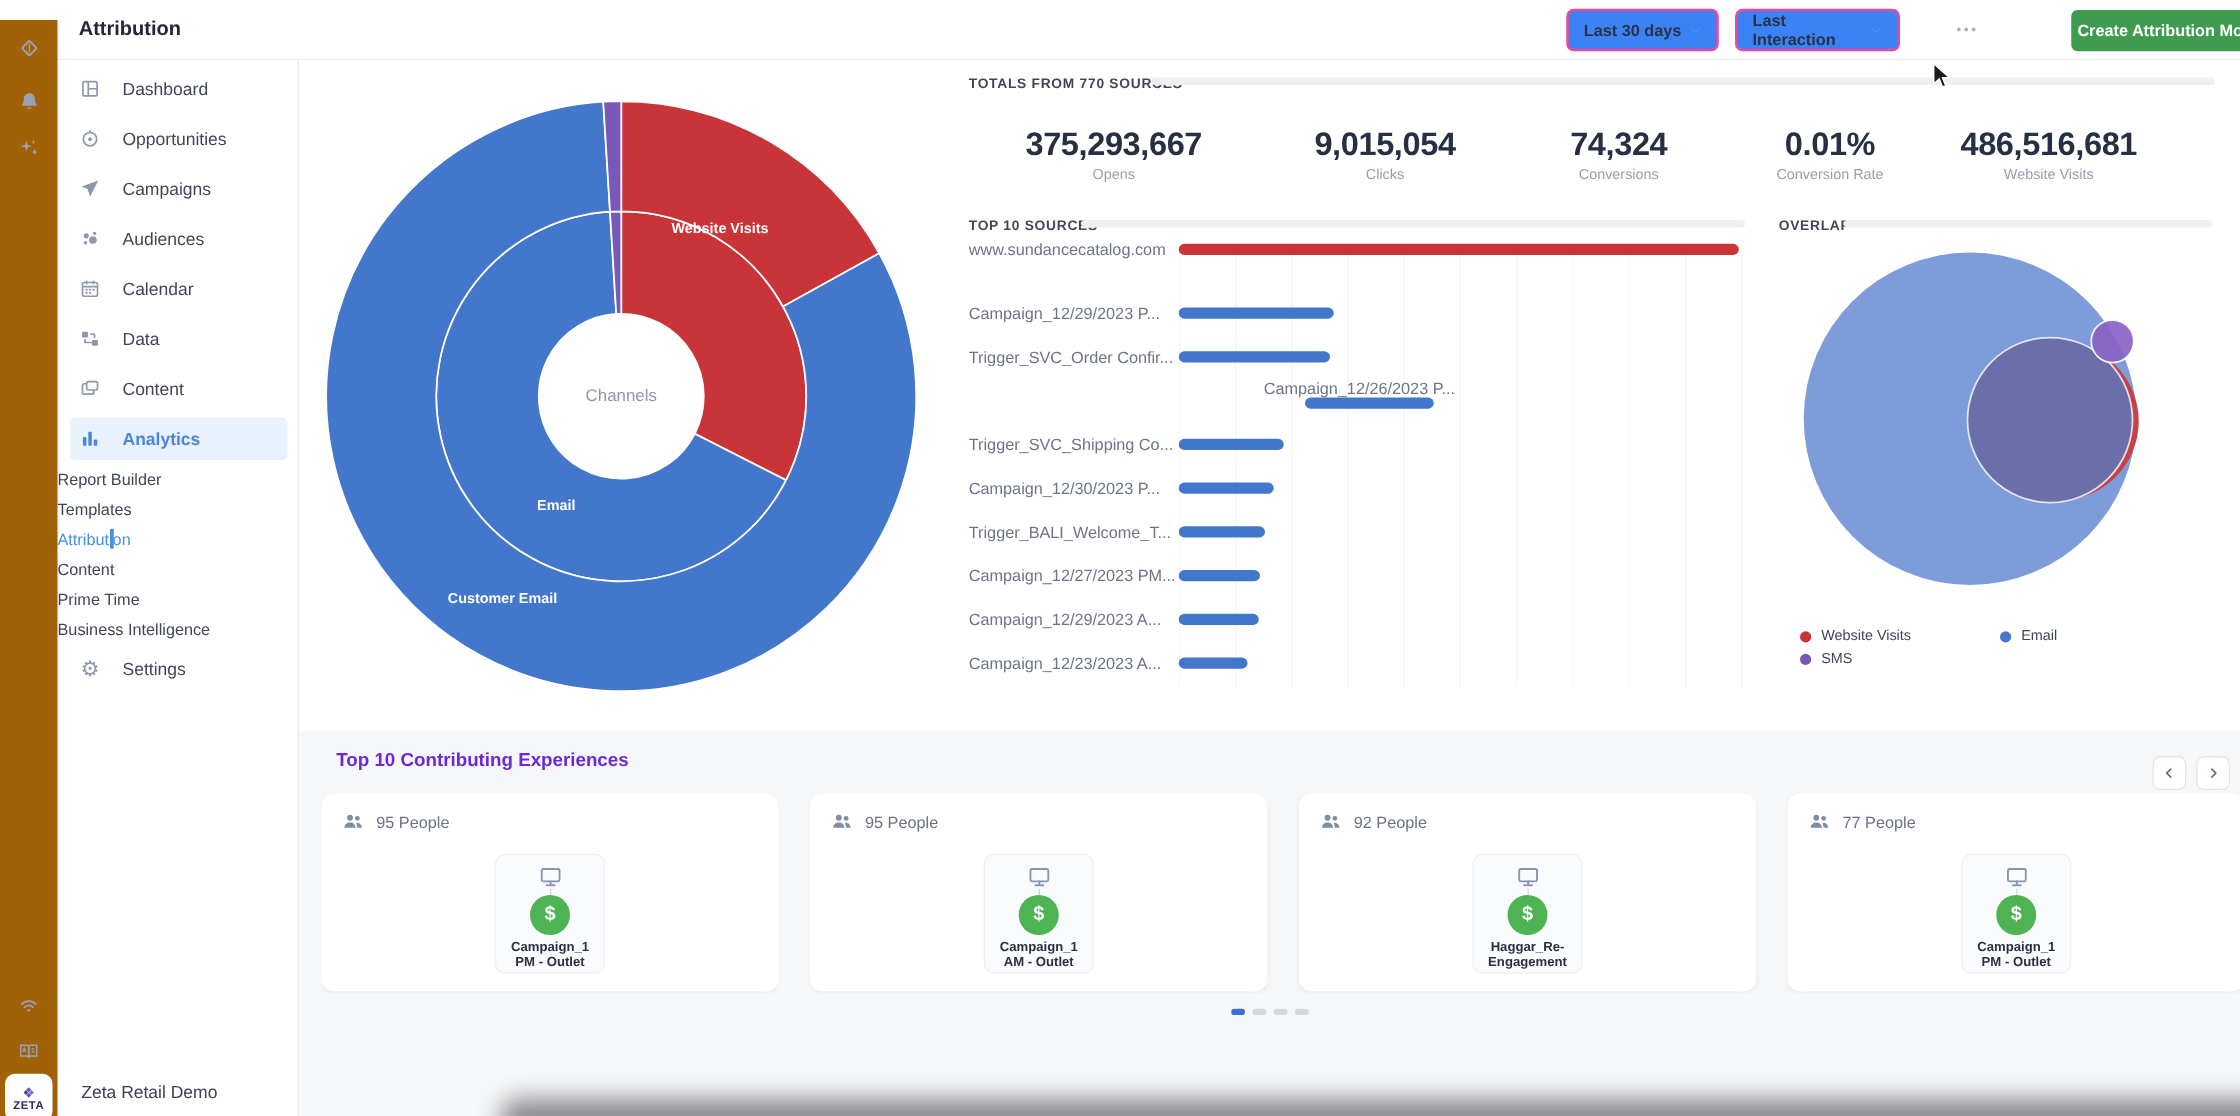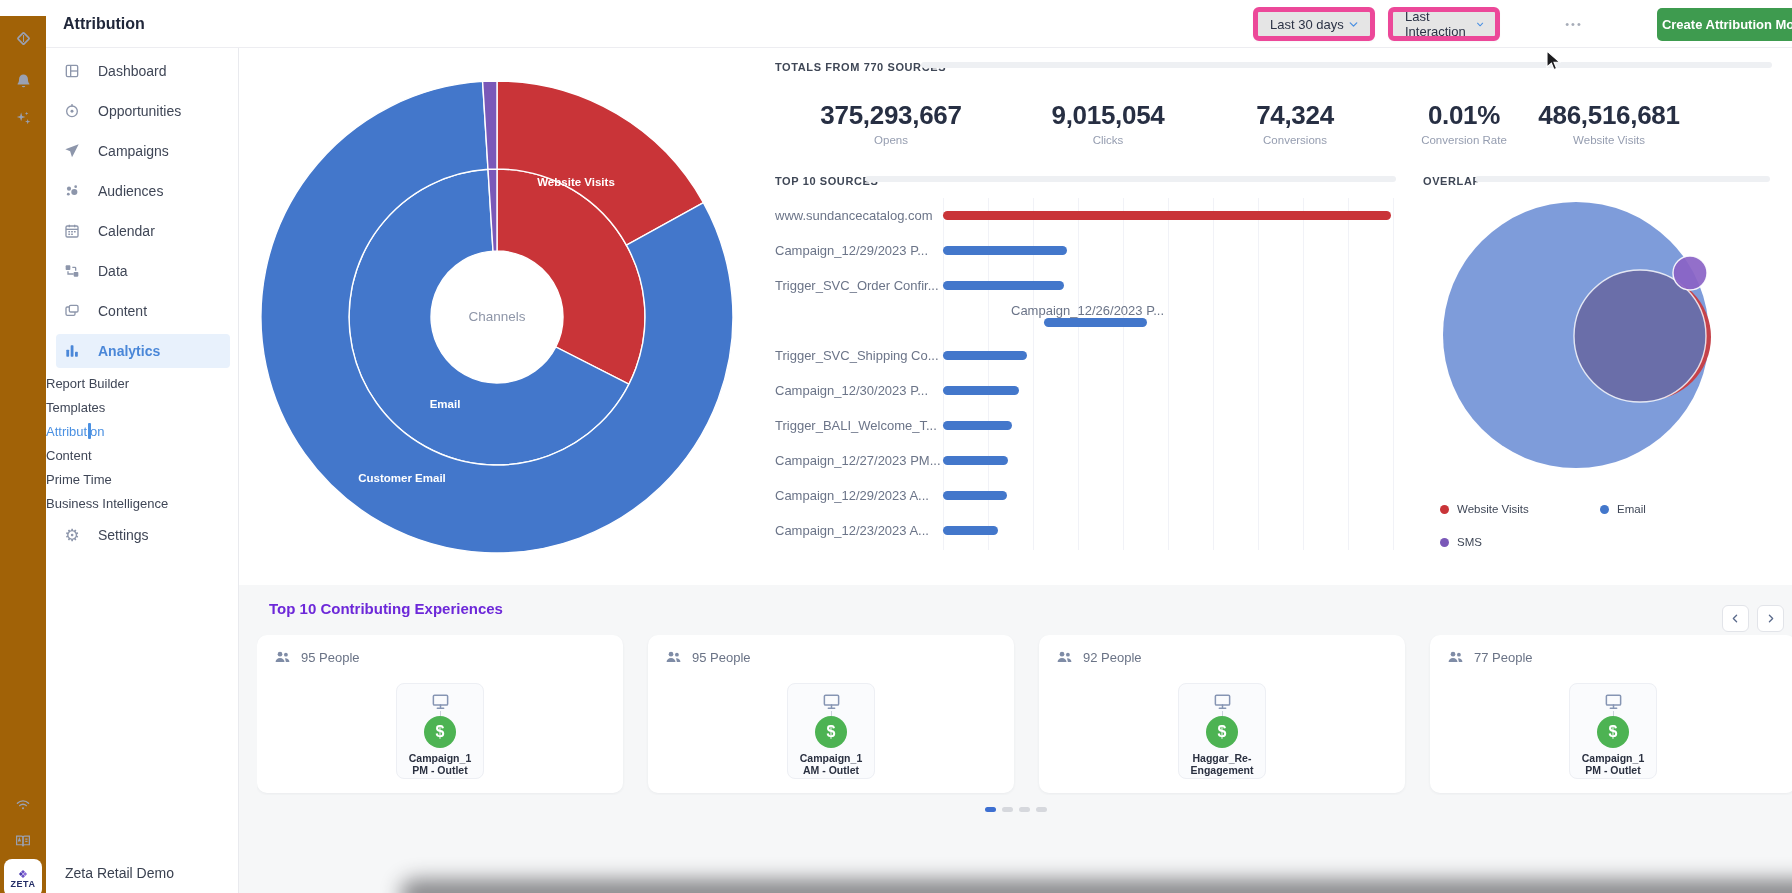--- a/index.html
+++ b/index.html
@@ -12,25 +12,25 @@
   .rail .ric { position:absolute; left:0; width:46px; display:flex; justify-content:center; color:#9aa1b3; cursor:pointer; }
   .zeta-tile { position:absolute; left:4px; top:843px; width:38px; height:38px; background:#fff; border-radius:8px;
     display:flex; flex-direction:column; align-items:center; justify-content:center; cursor:pointer; }
   .zeta-tile .zt-word { font-size:9px; font-weight:bold; color:#232d66; letter-spacing:.5px; margin-top:-2px; }
 
   
   .topbar { position:absolute; left:46px; top:0; right:0; height:48px; background:#fff;
     border-bottom:1px solid #ededf1; z-index:20; }
   .page-title { position:absolute; left:17px; top:0; height:48px; display:flex; align-items:center;
     font-size:16px; font-weight:bold; color:#20273a; }
-  .select { position:absolute; top:7px; height:34px; background:#e5e5e5; border:5px solid #ec4899; border-radius:6px;
+  .select { position:absolute; top:7px; height:34px; background:#3b82f6; border:2px solid #ec4899; border-radius:6px;
     display:flex; align-items:center; justify-content:space-between; padding:0 10px 0 12px;
-    font-size:13px; font-weight:normal; color:#2b3245; cursor:pointer; box-shadow:0 1px 2px rgba(40,50,80,.04); }
+    font-size:13px; font-weight:bold; color:#2b3245; cursor:pointer; box-shadow:0 1px 2px rgba(40,50,80,.04); }
   .sel-range { left:1207px; width:122px; }
-  .sel-model { left:1342px; width:112px; }
+  .sel-model { left:1342px; width:132px; }
   .more-dots { position:absolute; left:1506px; top:7px; width:44px; height:34px; display:flex; align-items:center;
     justify-content:center; color:#a6acb8; font-size:11px; letter-spacing:2px; cursor:pointer; }
   .create-btn { position:absolute; left:1611px; top:8px; width:161px; height:33px; background:#3e9b4f; border:none;
     border-radius:5px; color:#fff; font-size:13px; font-weight:bold; font-family:inherit; cursor:pointer; }
 
   
   .sidebar { position:absolute; left:46px; top:48px; width:193px; bottom:0; background:#fff;
     border-right:1px solid #e9eaee; z-index:10; }
   .nav { padding-top:3px; }
   .nav-item { height:40px; display:flex; align-items:center; padding-left:18px; gap:18px;
@@ -301,31 +301,31 @@
     <div class="stat-label">Clicks</div>
   </div>
         <div class="stat" style="left: 936px;">
     <div class="stat-value">74,324</div>
     <div class="stat-label">Conversions</div>
   </div>
         <div class="stat" style="left: 1105px;">
     <div class="stat-value">0.01%</div>
     <div class="stat-label">Conversion Rate</div>
   </div>
-        <div class="stat" style="left: 1250px;">
+        <div class="stat" style="left: 1280px;">
     <div class="stat-value">486,516,681</div>
     <div class="stat-label">Website Visits</div>
   </div>
       </div>
 
     <div class="sec-head" style="left:536px; top:127px">TOP 10 SOURCES</div>
     <div class="divider" style="left:626px; top:128px; width:531px"></div>
     <div class="sources-grid"></div>
     <div id="sourceRows">
-        <div class="source-row" style="top: 150px;">
+        <div class="source-row" style="top: 134px;">
     <div class="source-label">www.sundancecatalog.com</div>
     <div class="source-bar" style="width: 448px; background: rgb(201, 52, 56);"></div>
   </div>
         <div class="source-row" style="top: 185px;">
     <div class="source-label">Campaign_12/29/2023 P...</div>
     <div class="source-bar" style="width: 124px; background: rgb(67, 119, 203);"></div>
   </div>
         <div class="source-row" style="top: 220px;">
     <div class="source-label">Trigger_SVC_Order Confir...</div>
     <div class="source-bar" style="width: 121px; background: rgb(67, 119, 203);"></div>
@@ -370,21 +370,21 @@
       </svg>
     <div class="legend" id="legend">
         <div class="legend-item" style="left: 0px; top: 0px;">
     <span class="legend-dot" style="background: rgb(201, 52, 56);"></span>
     <span class="legend-label">Website Visits</span>
   </div>
         <div class="legend-item" style="left: 160px; top: 0px;">
     <span class="legend-dot" style="background: rgb(67, 119, 203);"></span>
     <span class="legend-label">Email</span>
   </div>
-        <div class="legend-item" style="left: 0px; top: 33px;">
+        <div class="legend-item" style="left: 0px; top: 18px;">
     <span class="legend-dot" style="background: rgb(122, 88, 184);"></span>
     <span class="legend-label">SMS</span>
   </div>
       </div>
 
     <div class="exp">
       <div class="exp-title">Top 10 Contributing Experiences</div>
       <div class="pager-btn pager-prev">
         <svg viewBox="0 0 24 24" width="13" height="13" fill="none" stroke="currentColor" stroke-width="2.4" stroke-linecap="round" stroke-linejoin="round">
             <polyline points="14 6 8 12 14 18"></polyline>

